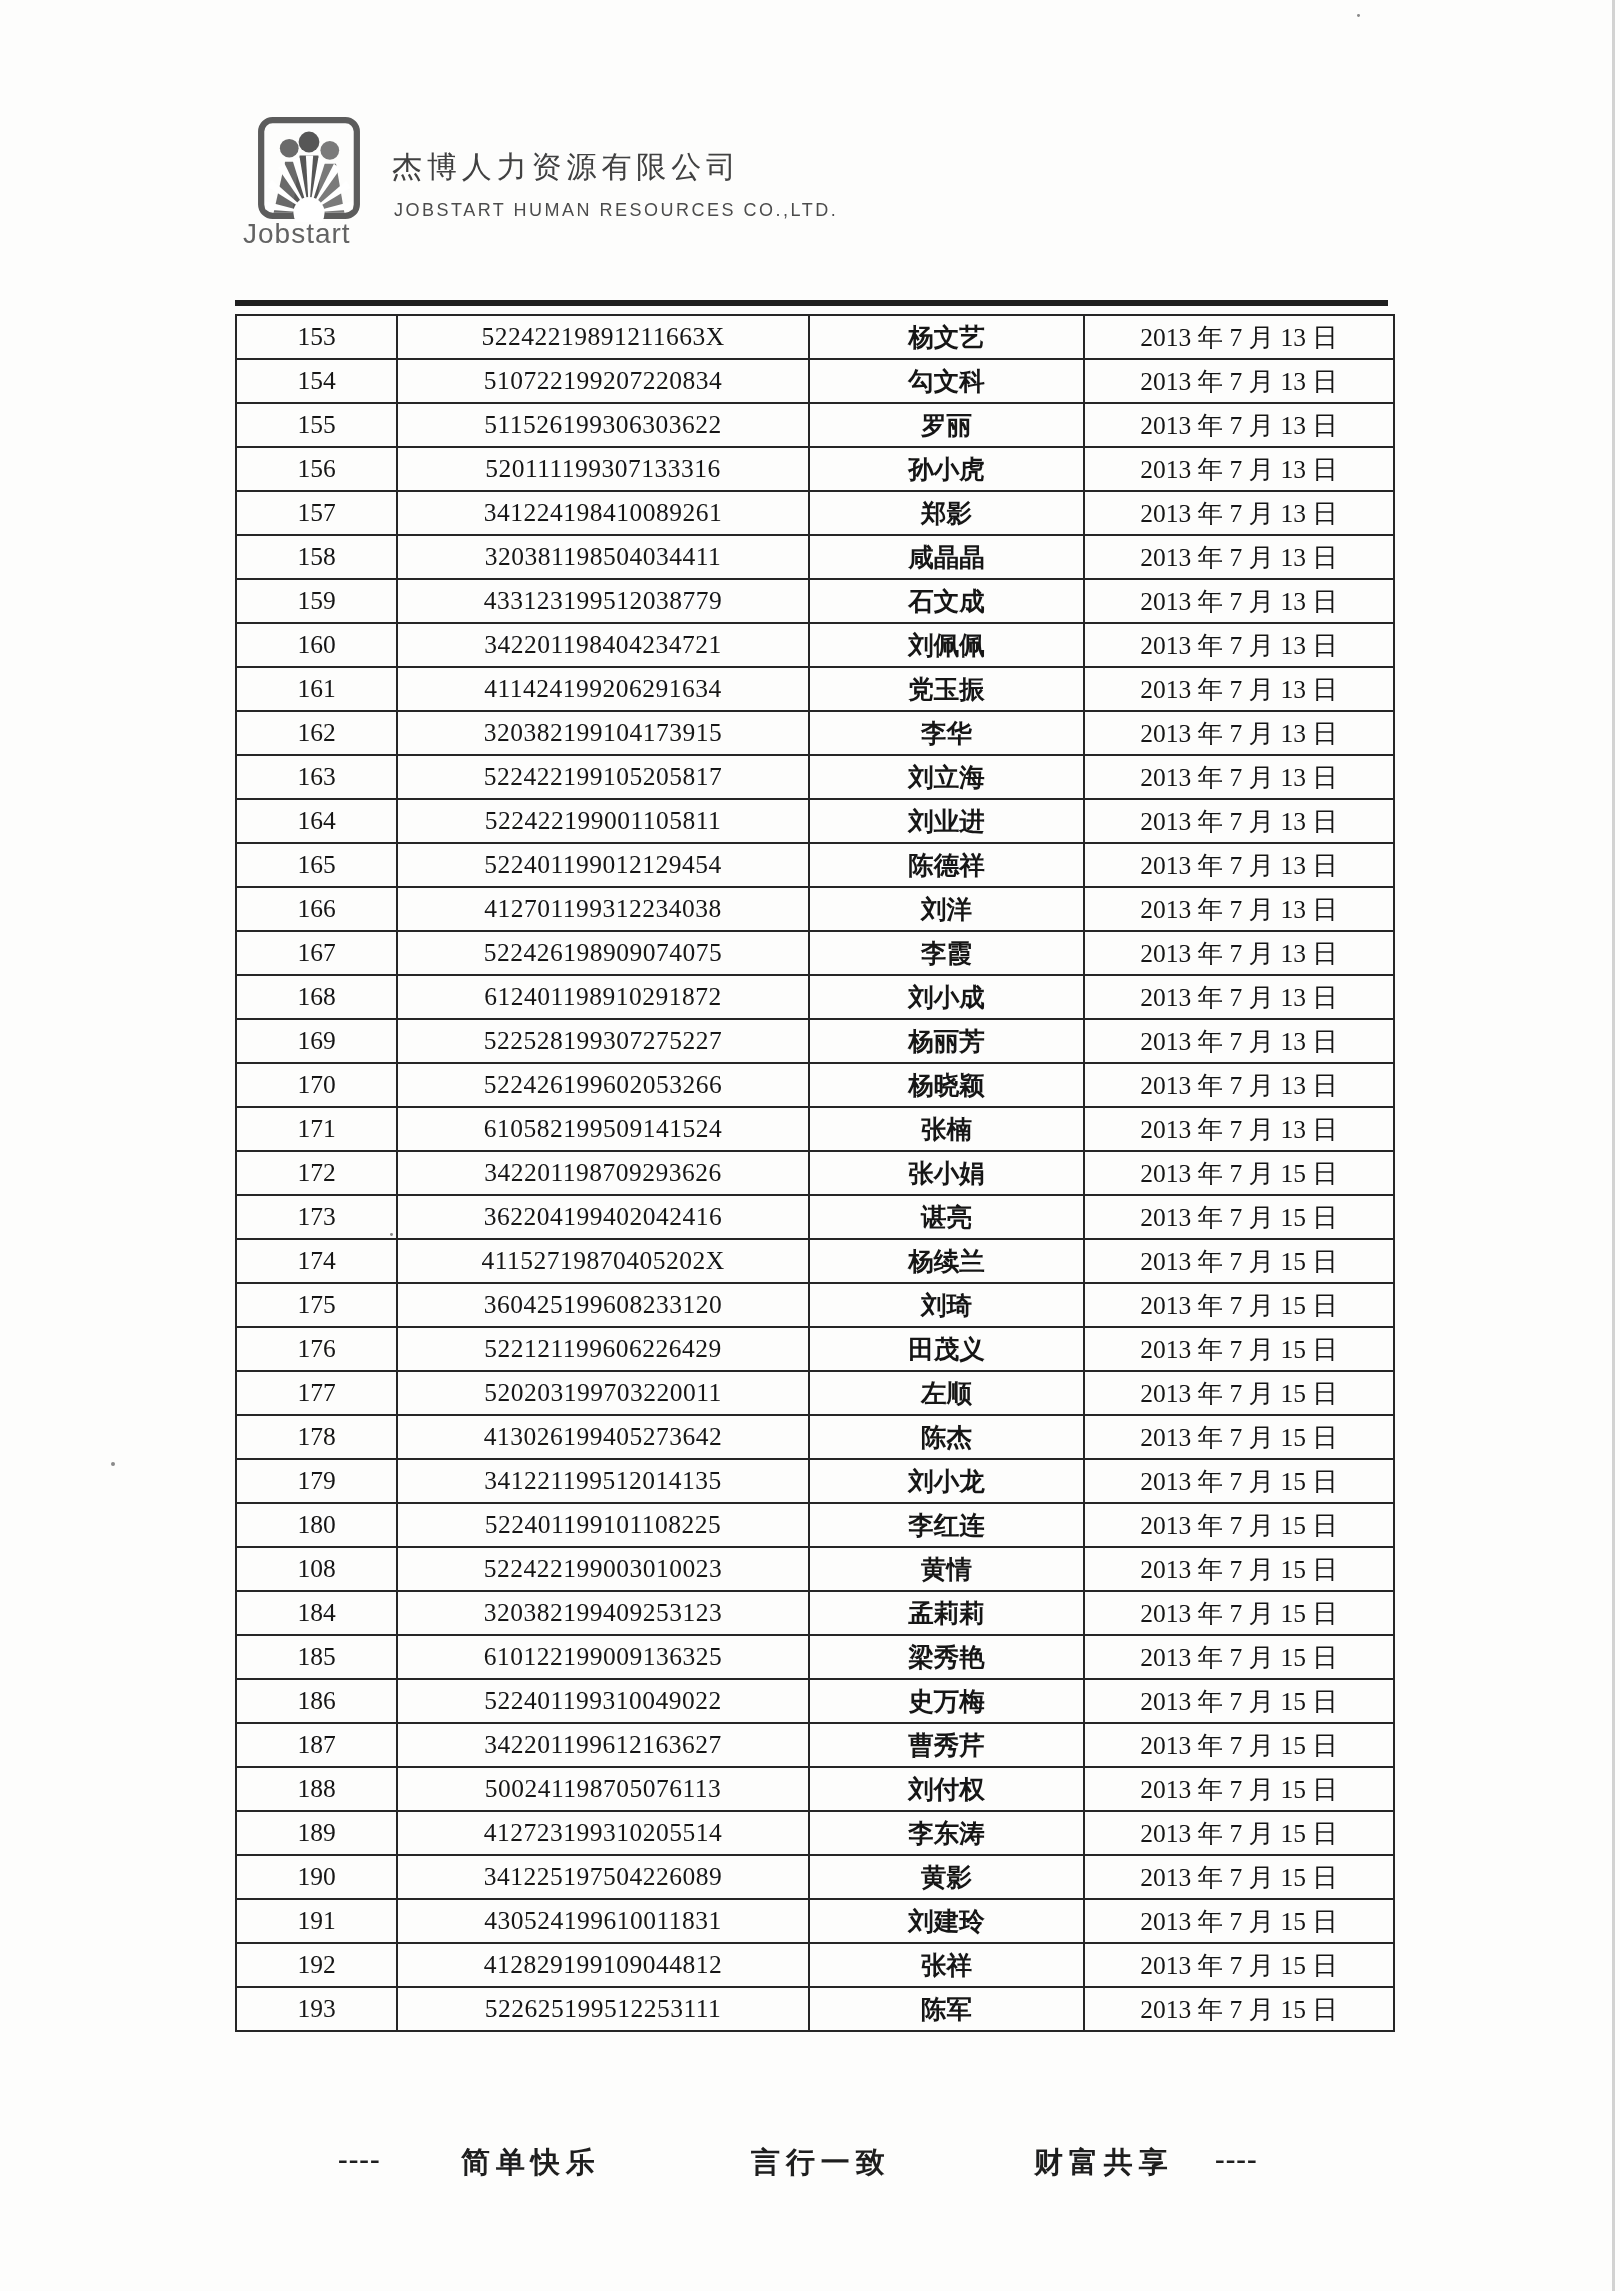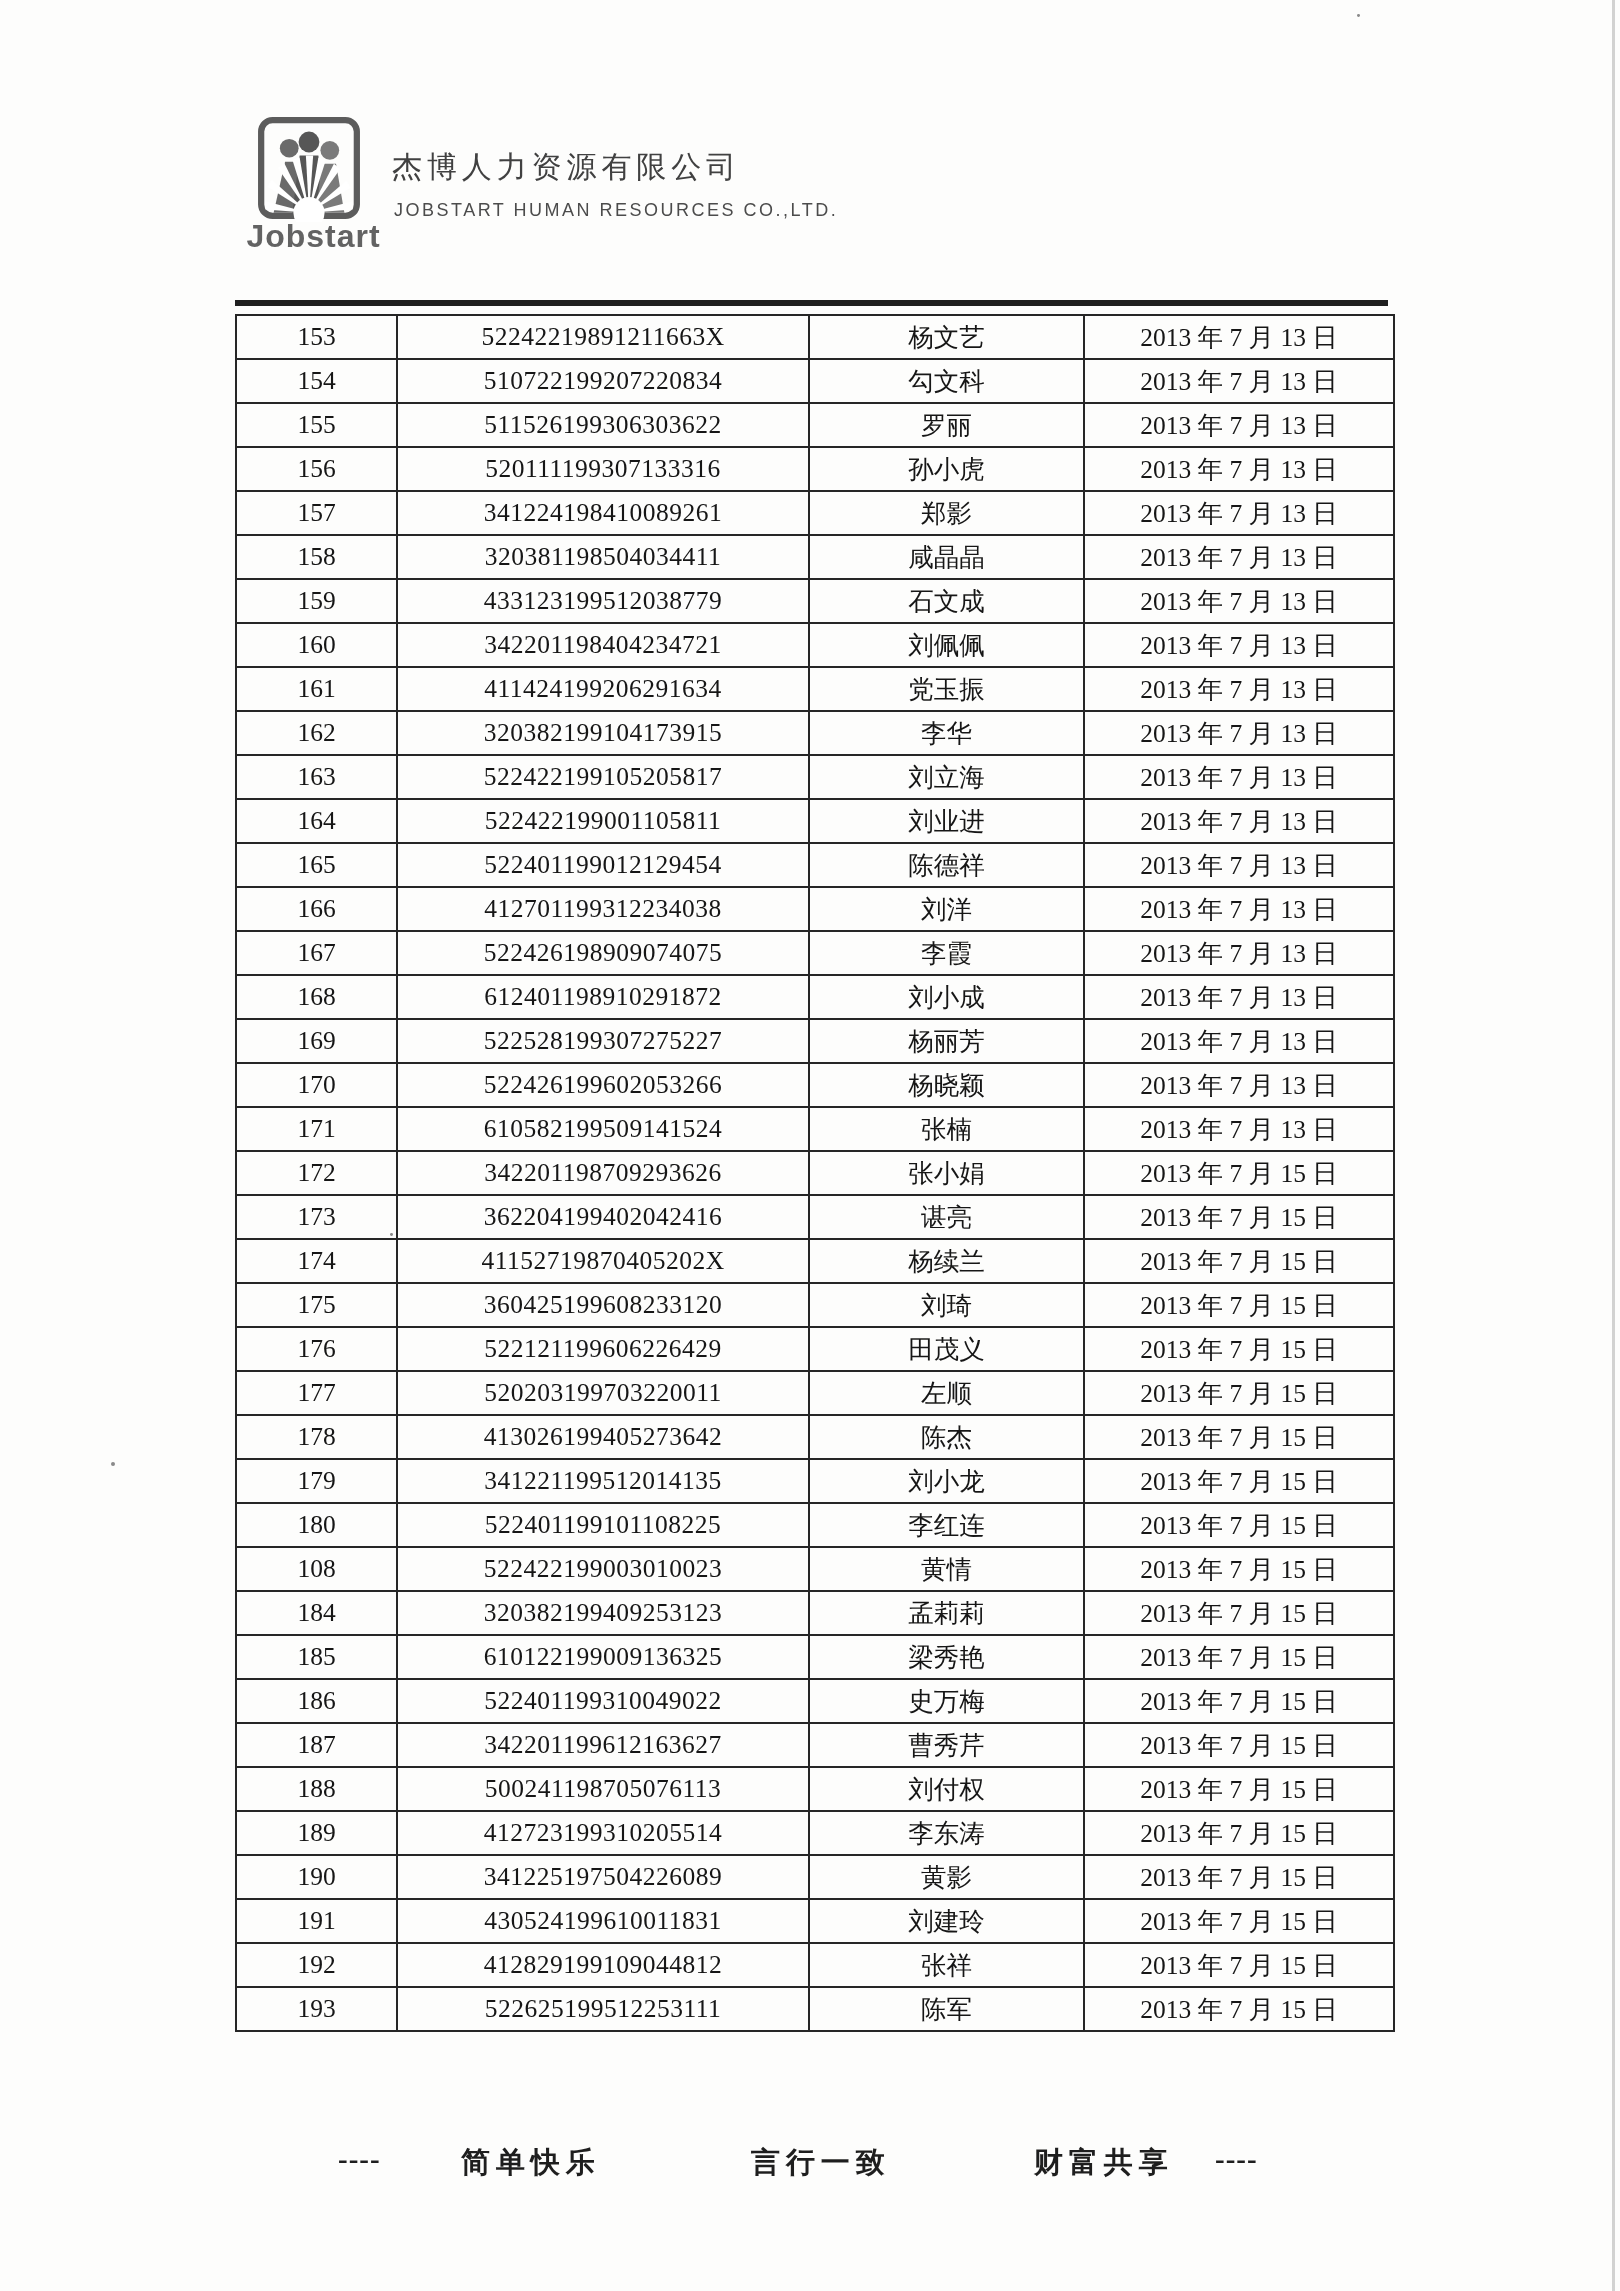--- a/index.html
+++ b/index.html
@@ -5,23 +5,23 @@
   html,body { margin:0; padding:0; }
   body { background:#e8e8e6; }
   .page {
     position:relative; width:1620px; height:2292px;
     background:#fdfdfc; margin:0 auto; overflow:hidden;
     font-family:"Liberation Serif","DejaVu Serif",serif; color:#1c1c1c;
   }
   
   .logo { position:absolute; left:257px; top:114px; width:104px; height:108px; }
   .logo-wordmark {
-    position:absolute; left:243px; top:218px; width:141px; text-align:center;
+    position:absolute; left:243px; top:218px; width:141px; 
     font-family:"Liberation Sans","DejaVu Sans",sans-serif;
-    font-size:32px; font-weight:700; color:#636363; letter-spacing:1px;
+    font-size:28px; font-weight:400; color:#636363; letter-spacing:1px;
   }
   .company-zh {
     position:absolute; left:392px; top:147px;
     font-size:30px; letter-spacing:4.9px; color:#414141;
     font-family:"Liberation Sans","DejaVu Sans",sans-serif;
   }
   .company-en {
     position:absolute; left:394px; top:200px;
     font-size:18px; letter-spacing:2.5px; color:#4c4c4c;
     font-family:"Liberation Sans","DejaVu Sans",sans-serif;
@@ -34,21 +34,21 @@
     border-collapse:collapse; table-layout:fixed;
     border:2.9px solid #262626;
   }
   table.roster td {
     border:2px solid #262626; height:40px;
     text-align:center; vertical-align:middle;
     font-size:25.5px; color:#161616; overflow:hidden; white-space:nowrap;
   }
   td.c-num  { width:157px; }
   td.c-id   { width:408px; letter-spacing:0.5px;margin-left:44px; }
-  td.c-name { width:271px; font-size:26.5px; }
+  td.c-name { width:271px; font-size:26.5px;font-weight:bold; }
   td.c-date { width:306px; }
   
   .footer { position:absolute; left:0; top:2143px; width:1620px; height:49px; font-weight:600; }
   .footer span { position:absolute; font-size:29px; color:#1e1e1e; white-space:nowrap; }
   .f-dash1 { left:338px; letter-spacing:1px; }
   .f-s1    { left:423px; letter-spacing:5.9px;margin-left:38px; }
   .f-s2    { left:751px; letter-spacing:5.9px; }
   .f-s3    { left:1034px; letter-spacing:5.9px; }
   .f-dash2 { left:1215px; letter-spacing:1px; }
   

